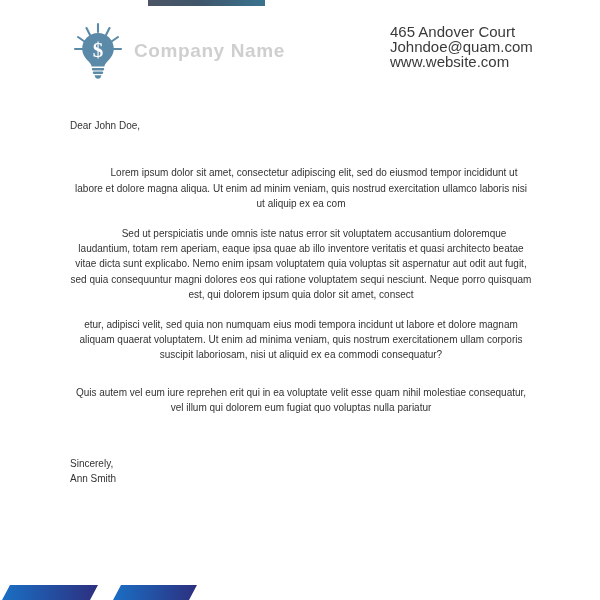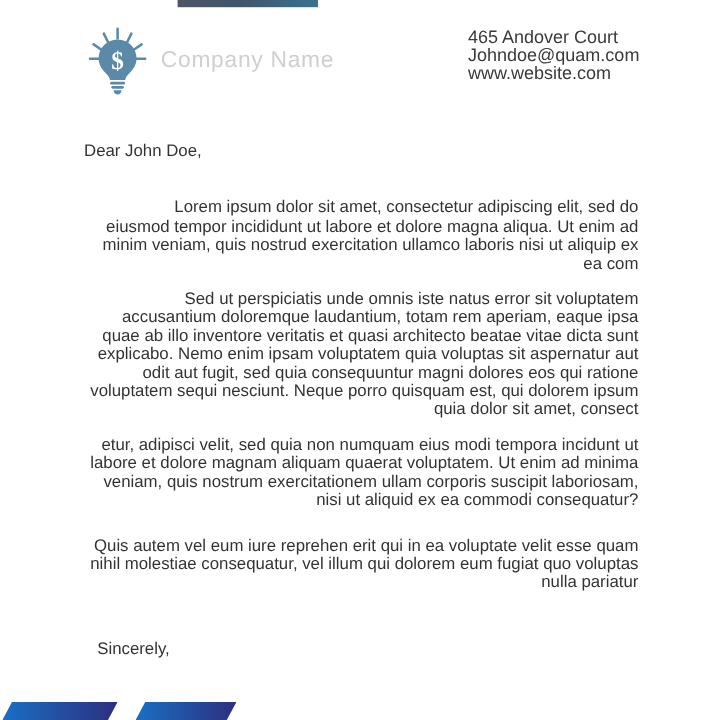--- a/index.html
+++ b/index.html
@@ -56,21 +56,21 @@
     width: 56px;
     height: 58px;
     display: block;
     flex: 0 0 auto;
   }
   .company-name {
     margin-left: 8px;
     font-size: 19px;
     letter-spacing: 0.6px;
     color: #cfcfcf;
-    font-weight: 400;
+    font-weight: 700;
     white-space: nowrap;
   }
 
   .contact-block {
     position: absolute;
     left: 390px;
     top: 6px;
     font-size: 15px;
     color: #3a3a3a;
     line-height: 15.2px;
@@ -78,39 +78,39 @@
   .contact-line {
     white-space: nowrap;
   }
 
   
   .letter {
     position: absolute;
     left: 70px;
     top: 118px;
     width: 462px;
-    font-size: 14px;
+    font-size: 10px;
     color: #333333;
     line-height: 15.4px;
   }
   .salutation {
     margin: 0 0 32px 0;
   }
   .para {
     margin: 0 0 14px 0;
-    text-align: right;
+    text-align: center;
   }
   .para.indent {
     text-indent: 26px;
   }
   .para-gap {
     margin-bottom: 22px;
   }
   .closing {
-    margin: 40px 0 0 11px;
+    margin: 40px 0 0 0;
     line-height: 15.4px;
   }
   .closing div { white-space: nowrap; }
 
   
   .footer-deco {
     position: absolute;
     left: 0;
     bottom: 0;
     width: 600px;
@@ -176,20 +176,21 @@
   <div class="letter">
     <p class="salutation">Dear John Doe,</p>
 
     <p class="para indent">Lorem ipsum dolor sit amet, consectetur adipiscing elit, sed do eiusmod tempor incididunt ut labore et dolore magna aliqua. Ut enim ad minim veniam, quis nostrud exercitation ullamco laboris nisi ut aliquip ex ea com</p>
     <p class="para indent">Sed ut perspiciatis unde omnis iste natus error sit voluptatem accusantium doloremque laudantium, totam rem aperiam, eaque ipsa quae ab illo inventore veritatis et quasi architecto beatae vitae dicta sunt explicabo. Nemo enim ipsam voluptatem quia voluptas sit aspernatur aut odit aut fugit, sed quia consequuntur magni dolores eos qui ratione voluptatem sequi nesciunt. Neque porro quisquam est, qui dolorem ipsum quia dolor sit amet, consect</p>
     <p class="para para-gap">etur, adipisci velit, sed quia non numquam eius modi tempora incidunt ut labore et dolore magnam aliquam quaerat voluptatem. Ut enim ad minima veniam, quis nostrum exercitationem ullam corporis suscipit laboriosam, nisi ut aliquid ex ea commodi consequatur?</p>
     <p class="para">Quis autem vel eum iure reprehen erit qui in ea voluptate velit esse quam nihil molestiae consequatur, vel illum qui dolorem eum fugiat quo voluptas nulla pariatur</p>
 
     <div class="closing">
       <div>Sincerely,</div>
+      <div>Ann Smith</div>
     </div>
   </div>
 
   <div class="footer-deco">
     <div class="para-shape shape-1">
       <svg viewBox="0 0 96 15" width="96" height="15" preserveAspectRatio="none" xmlns="http://www.w3.org/2000/svg">
         <defs>
           <linearGradient id="fg1" x1="0" y1="0" x2="1" y2="0">
             <stop offset="0%" stop-color="#1a6fc4"></stop>
             <stop offset="100%" stop-color="#2d2f7f"></stop>

